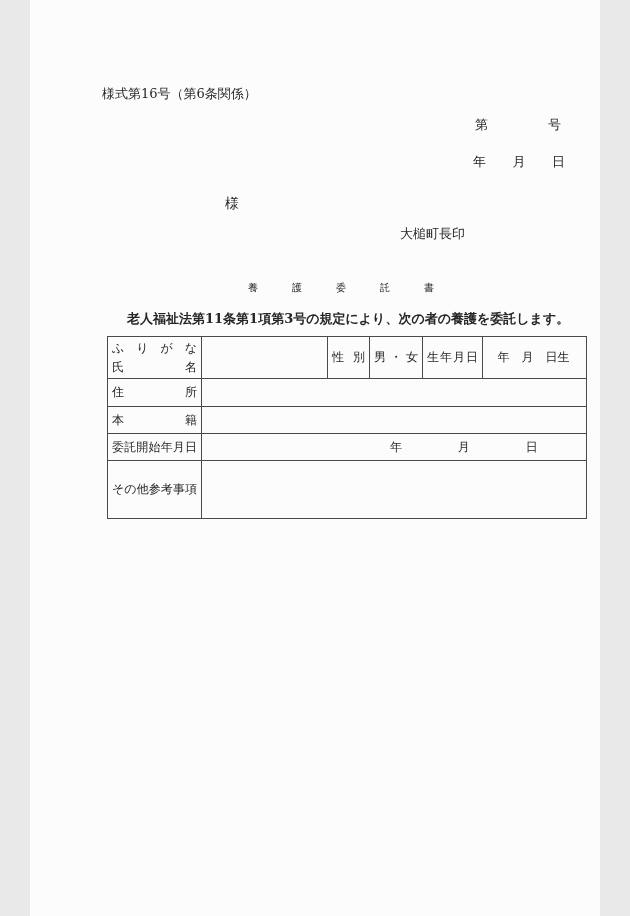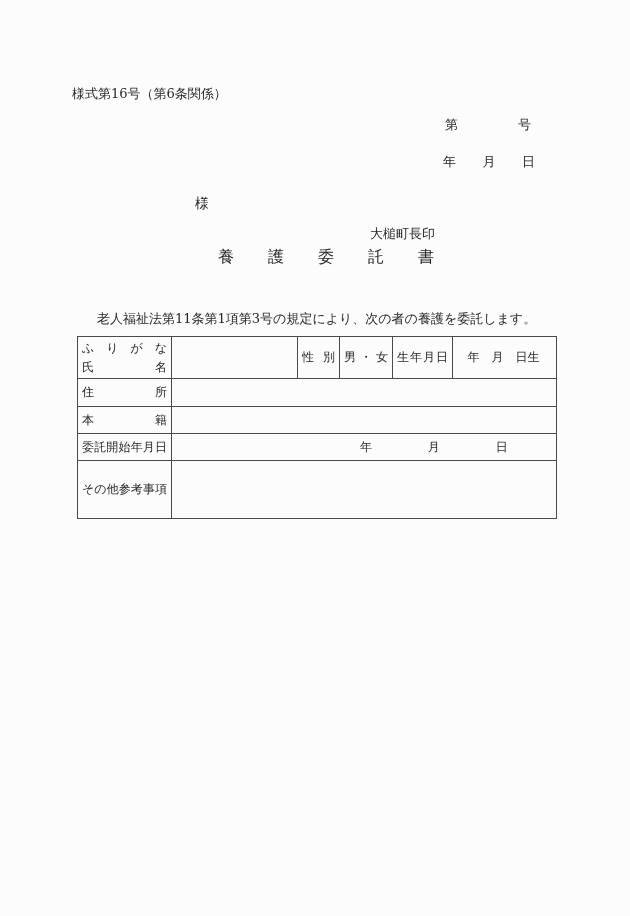--- a/index.html
+++ b/index.html
@@ -1,34 +1,34 @@
 <!DOCTYPE html>
 <html><head>
 <meta charset="utf-8">
 <style>
   html, body { margin: 0; padding: 0; background: #e9e9e9; }
   .page {
     position: relative;
-    width: 630px;
+    width: 570px;
     height: 916px;
     margin: 0 auto;
     background: #fcfcfc;
     color: #262626;
     font-family: "DejaVu Serif", "Liberation Serif", serif;
     overflow: hidden;
   }
   .abs { position: absolute; line-height: 1.2; white-space: nowrap; }
 
   .form-number   { left: 72px;  top: 86px;  font-size: 13px; }
   .doc-number    { left: 445px; top: 117px; width: 86px;  display: flex; justify-content: space-between; font-size: 13px; }
   .date-line     { left: 443px; top: 154px; width: 92px;  display: flex; justify-content: space-between; font-size: 13px; }
   .addressee     { left: 195px; top: 195px; font-size: 14px; }
   .issuer-line   { left: 370px; top: 226px; width: 156px; display: flex; font-size: 13px; }
-  .doc-title     { left: 218px; top: 247px; font-size: 16px; letter-spacing: 34px; font-weight: normal; margin: 0; }
-  .body-text     { left: 97px;  top: 311px; font-size: 13px; margin: 0; }
+  .doc-title     { left: 218px; top: 282px; font-size: 10px; letter-spacing: 34px; font-weight: normal; margin: 0; }
+  .body-text     { left: 97px;  top: 311px; font-size: 13px; margin: 0; font-weight: bold; }
 
   table.form-table {
     position: absolute;
     left: 77px; top: 336px;
     width: 479px;
     border-collapse: collapse;
     table-layout: fixed;
     font-size: 12px;
     color: #262626;
   }

